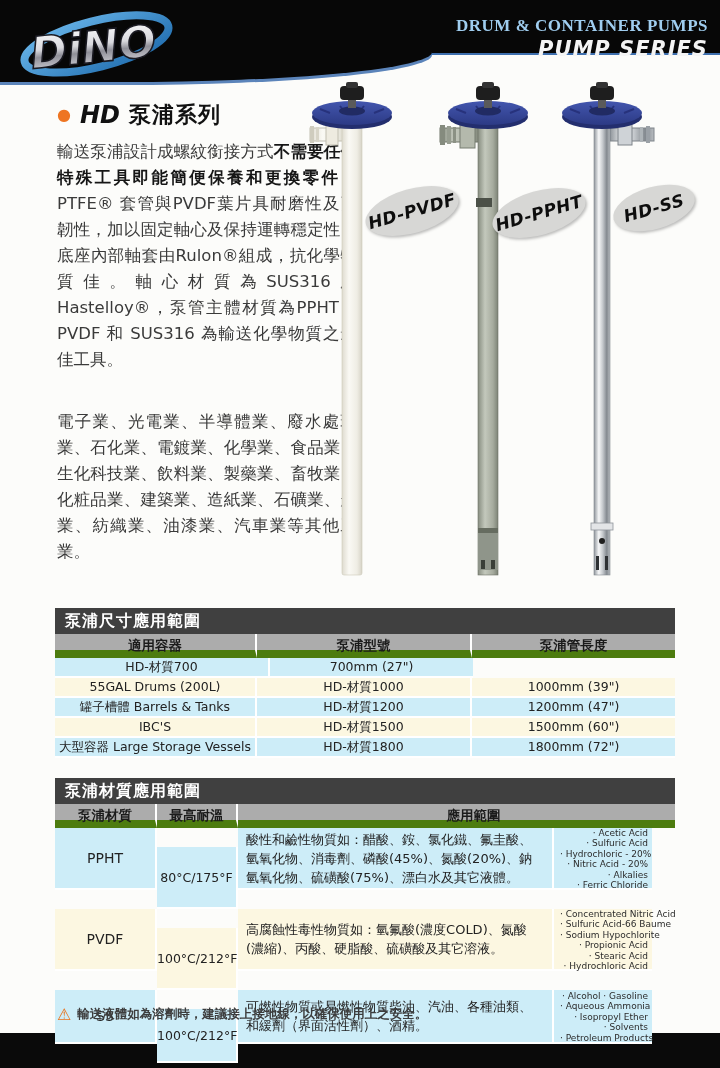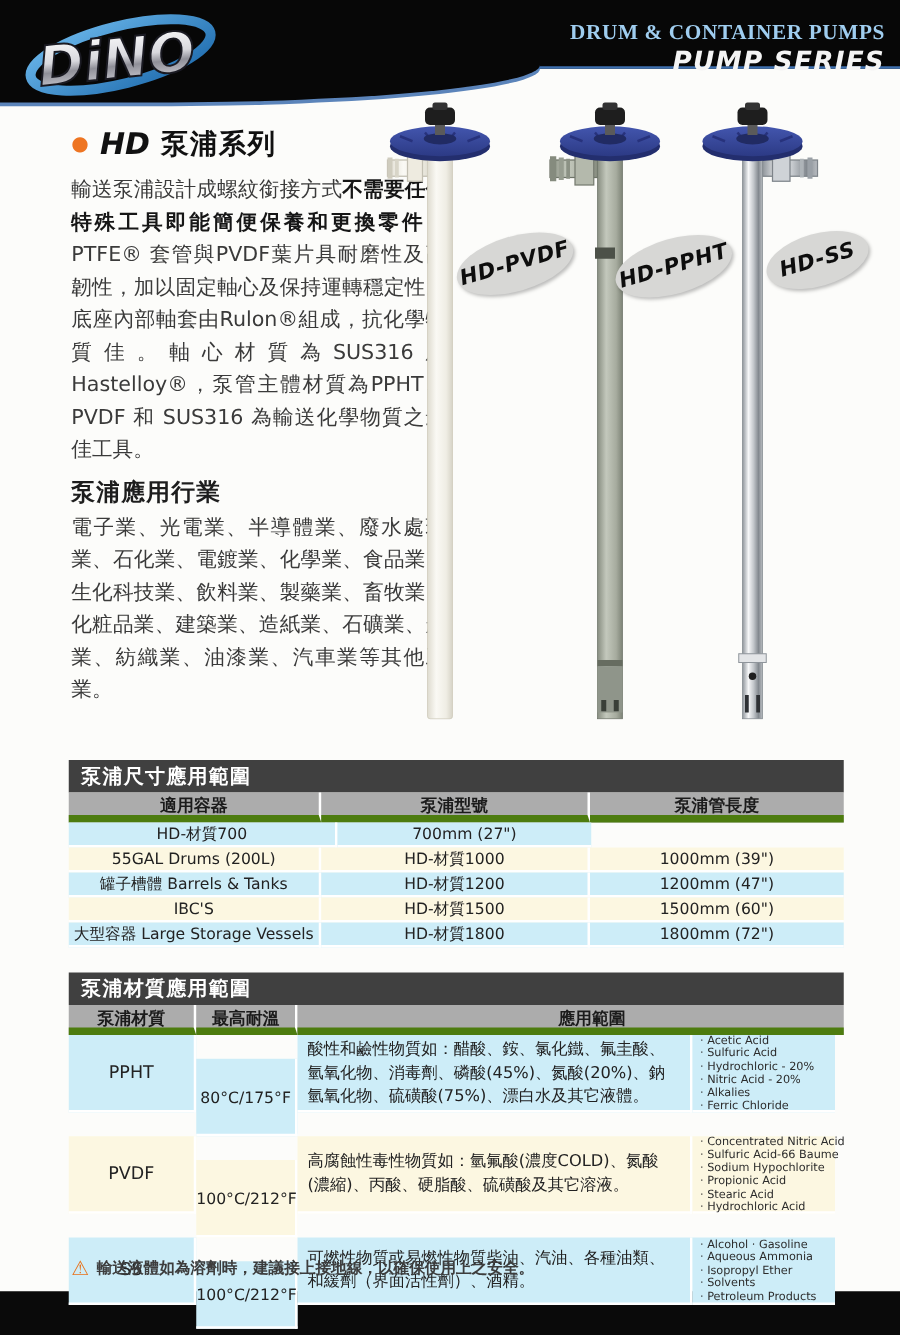--- a/index.html
+++ b/index.html
@@ -68,37 +68,37 @@
   .size-table { top:608px; }
   .mat-table  { top:778px; }
   .tbl-title {
     background:#404040; color:#fff; font-weight:bold; font-size:16px;
     height:26px; line-height:26px; padding-left:10px; letter-spacing:1px;
   }
   .tbl-head { display:flex; }
   .tbl-head .cell {
     background:#acacac; color:#1b1b1b; font-weight:bold; font-size:13.5px;
     height:24px; line-height:22px; text-align:center;
-    border-right:2px solid #fff; border-bottom:6px solid #4d7c0f;
+    border-right:2px solid #fff; border-bottom:8px solid #4d7c0f;
   }
   .tbl-head .cell:last-child { border-right:none; }
   .tbl-row { display:flex; }
   .tbl-row .cell {
     font-size:12.5px; color:#222; text-align:center;
     border-right:2px solid #fff; border-bottom:2px solid #fff;
   }
   .tbl-row .cell:last-child { border-right:none; }
   .row-blue  .cell { background:#cdedf8; }
   .row-cream .cell { background:#fcf7e1; }
   .size-table .tbl-row .cell { height:20px; line-height:18px; }
   .size-table .c1 { width:202px; } .size-table .c2 { width:215px; } .size-table .c3 { width:203px; }
   .mat-table .h1 { width:102px; } .mat-table .h2 { width:81px; } .mat-table .h3 { width:437px;padding-left:34px; }
   .mat-table .m1 { width:102px; } .mat-table .m2 { width:81px;margin-top:19px; }
   .mat-table .m3 { width:316px; text-align:left; padding:5px 8px; font-size:13px; line-height:19px; }
-  .mat-table .m4 { width:114px; text-align:left; padding:4px 4px 2px 6px; }
+  .mat-table .m4 { width:98px; text-align:right; padding:4px 4px 2px 6px; }
   .mat-table .tbl-row .cell { display:flex; flex-direction:column; justify-content:center; }
   .mat-table .m1 { font-size:14px; } .mat-table .m2 { font-size:12.5px; }
   .mat-row-0 .cell { height:62px; } .mat-row-1 .cell { height:62px; } .mat-row-2 .cell { height:54px; }
   .chem-line { font-size:9px; line-height:10.5px; color:#2c2c2c; white-space:nowrap; }
   .chem-line::before { content:"· "; }
   
   .warn-note {
     position:absolute; left:57px; top:1006px; display:flex; align-items:center; gap:6px;
     z-index:2;
   }
@@ -138,21 +138,20 @@
     <div class="banner-line2">PUMP SERIES</div>
   </div>
 
   <div class="intro-title">
     <span class="bullet">●</span>
     <span class="t-en">HD</span>
     <span class="t-zh">泵浦系列</span>
   </div>
   <div class="intro-para"><span>輸送泵浦設計成螺紋銜接方式</span><b>不需要任何特殊工具即能簡便保養和更換零件</b><span>：PTFE® 套管與PVDF葉片具耐磨性及高韌性，加以固定軸心及保持運轉穩定性。底座內部軸套由Rulon®組成，抗化學物質佳。軸心材質為SUS316及Hastelloy®，泵管主體材質為PPHT、PVDF 和 SUS316 為輸送化學物質之最佳工具。</span></div>
 
-  <div class="industries-title">泵浦應用行業</div>
   <div class="industries-text">電子業、光電業、半導體業、廢水處理業、石化業、電鍍業、化學業、食品業、生化科技業、飲料業、製藥業、畜牧業、化粧品業、建築業、造紙業、石礦業、船業、紡織業、油漆業、汽車業等其他工業。</div>
 
   <svg class="pumps-svg" width="420" height="502" viewBox="0 0 420 502">
     <defs>
       <linearGradient id="gWhiteTube" x1="0" y1="0" x2="1" y2="0">
         <stop offset="0" stop-color="#dedbcf"></stop>
           <stop offset=".35" stop-color="#faf9f4"></stop>
         <stop offset=".75" stop-color="#efede4"></stop>
           <stop offset="1" stop-color="#d6d3c6"></stop>
       </linearGradient>

